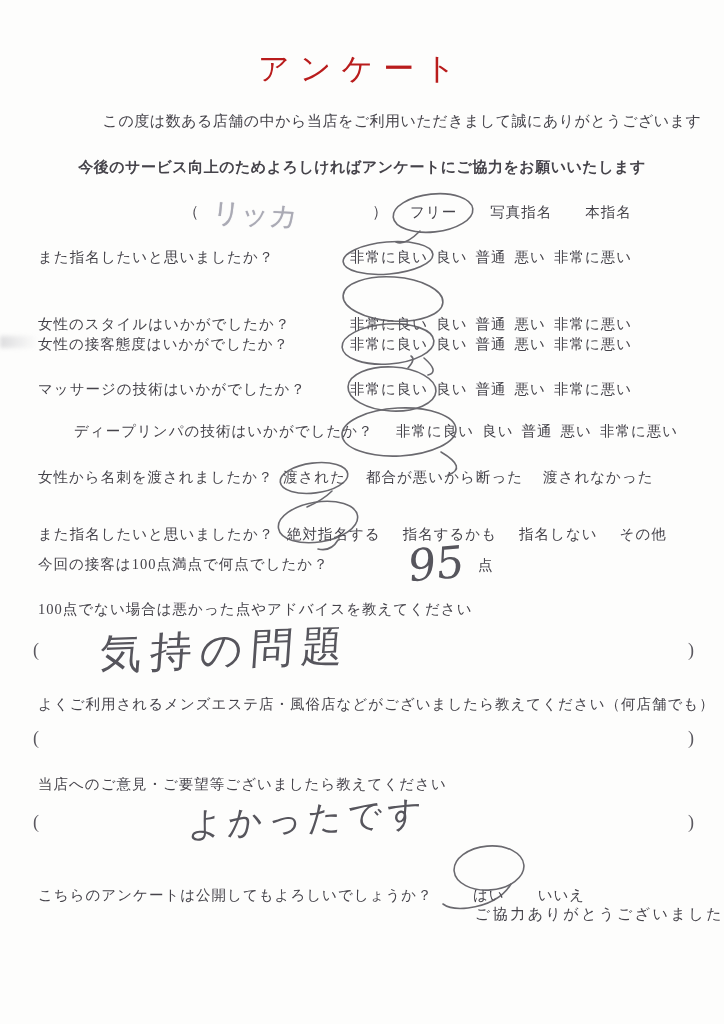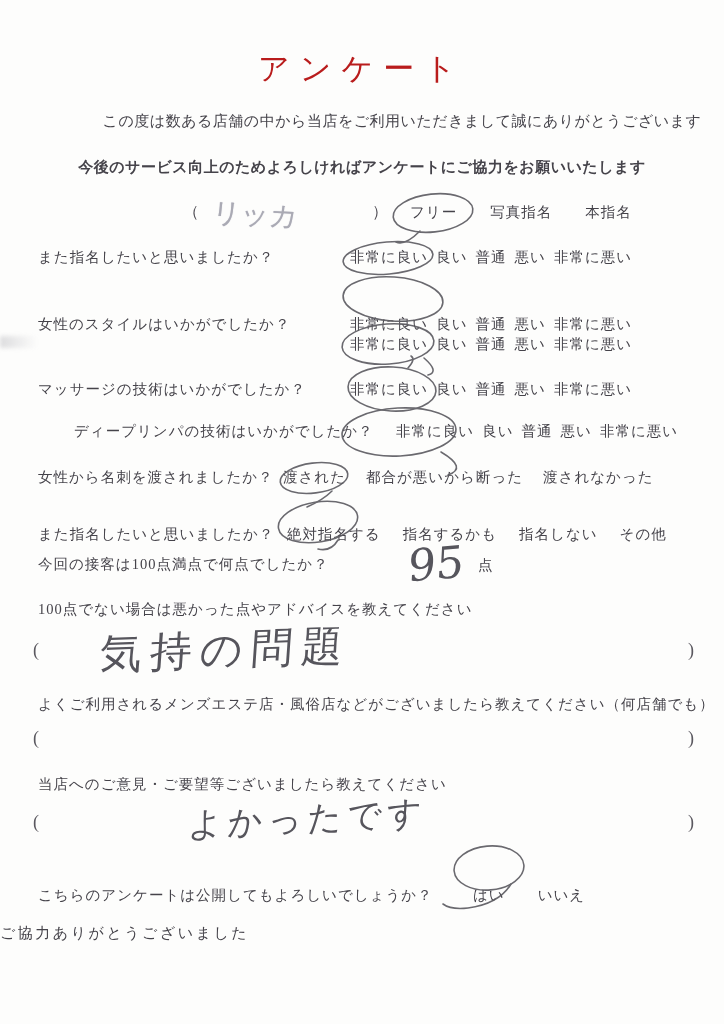--- a/index.html
+++ b/index.html
@@ -23,21 +23,21 @@
   .opts span{display:block;}
   .o-rate{left:312px;gap:8px;}
   .o-card{left:245px;gap:20px;}
   .o-shimei{left:249px;gap:22px;}
   .o-name{left:372px;gap:33px;}
   .o-publish{left:435px;gap:33px;}
   .inline-paren{position:absolute;top:-1px;font-size:16px;color:#55535a;}
   .ansrow{position:absolute;left:0;width:724px;height:34px;font-size:18px;color:#5a585f;}
   .ansrow .po{position:absolute;left:33px;top:0;}
   .ansrow .pc{position:absolute;left:688px;top:0;}
-  .closing{top:924px;left:0;width:100%;text-align:left;font-size:15px;letter-spacing:2.5px;color:#45434a;}
+  .closing{top:905px;left:0;width:100%;text-align:right;font-size:15px;letter-spacing:2.5px;color:#45434a;}
   .hand{
     position:absolute;white-space:nowrap;color:#56555c;
     font-family:"DejaVu Serif","Liberation Serif",serif;
   }
   .hand-name{left:212px;top:196px;font-size:28px;color:#aaaab4;
     transform:rotate(3deg) skewX(-4deg);text-shadow:0 0 1px #c5c5cf;}
   .hand-score{left:408px;top:538px;font-size:44px;
     transform:rotate(-5deg) skewX(-8deg);}
   .hand-advice{left:100px;top:622px;font-size:42px;letter-spacing:8px;
     transform:rotate(-2deg) skewX(-6deg);}
@@ -87,20 +87,21 @@
     <div class="opts o-rate">
       <span>非常に良い</span>
       <span>良い</span>
       <span>普通</span>
       <span>悪い</span>
       <span>非常に悪い</span>
     </div>
   </div>
 
   <div class="row" style="top:335px;">
+    <span class="q">女性の接客態度はいかがでしたか？</span>
     <div class="opts o-rate">
       <span>非常に良い</span>
       <span>良い</span>
       <span>普通</span>
       <span>悪い</span>
       <span>非常に悪い</span>
     </div>
   </div>
 
   <div class="row" style="top:380px;">

